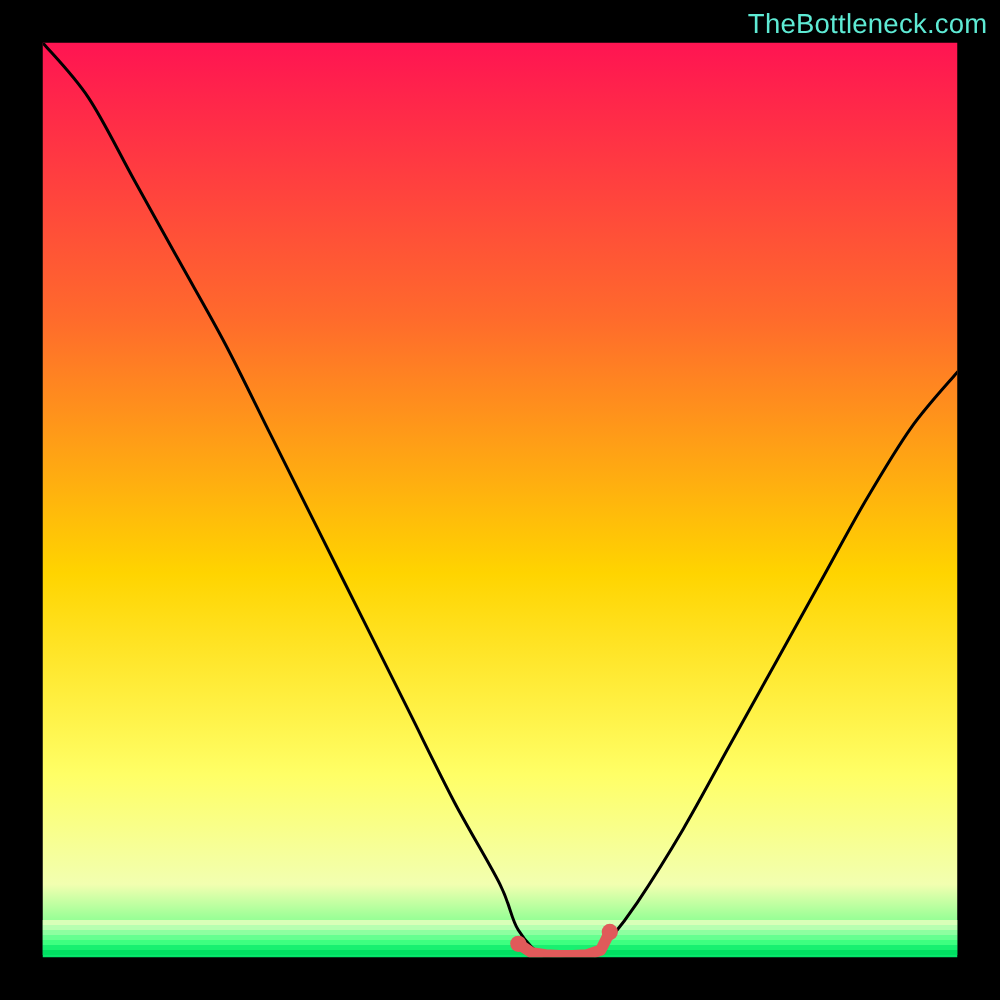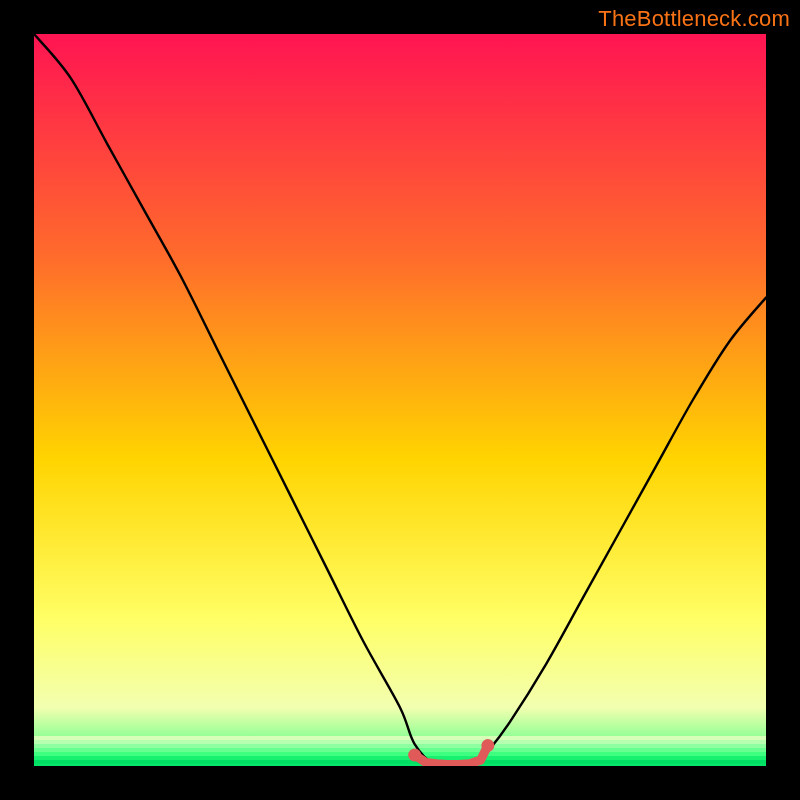--- a/index.html
+++ b/index.html
@@ -33,21 +33,21 @@
     position: absolute;
     left: 0; right: 0;
   }
   .credit {
     position: absolute;
     top: 6px;
     right: 10px;
     font-family: Arial, Helvetica, sans-serif;
     font-size: 22px;
     font-weight: 500;
-    color: #f97316;
+    color: #5eead4;
     letter-spacing: 0.2px;
   }
 </style>
 </head>
 <body>
 
 <div class="frame">
 
   <div class="plot-area">
     <div class="gradient-bg" id="grad" style="background: linear-gradient(rgb(255, 20, 82) 0%, rgb(255, 106, 44) 30%, rgb(255, 212, 0) 58%, rgb(255, 255, 102) 80%, rgb(242, 255, 176) 92%, rgb(125, 255, 142) 97%, rgb(0, 229, 106) 100%);"></div>

